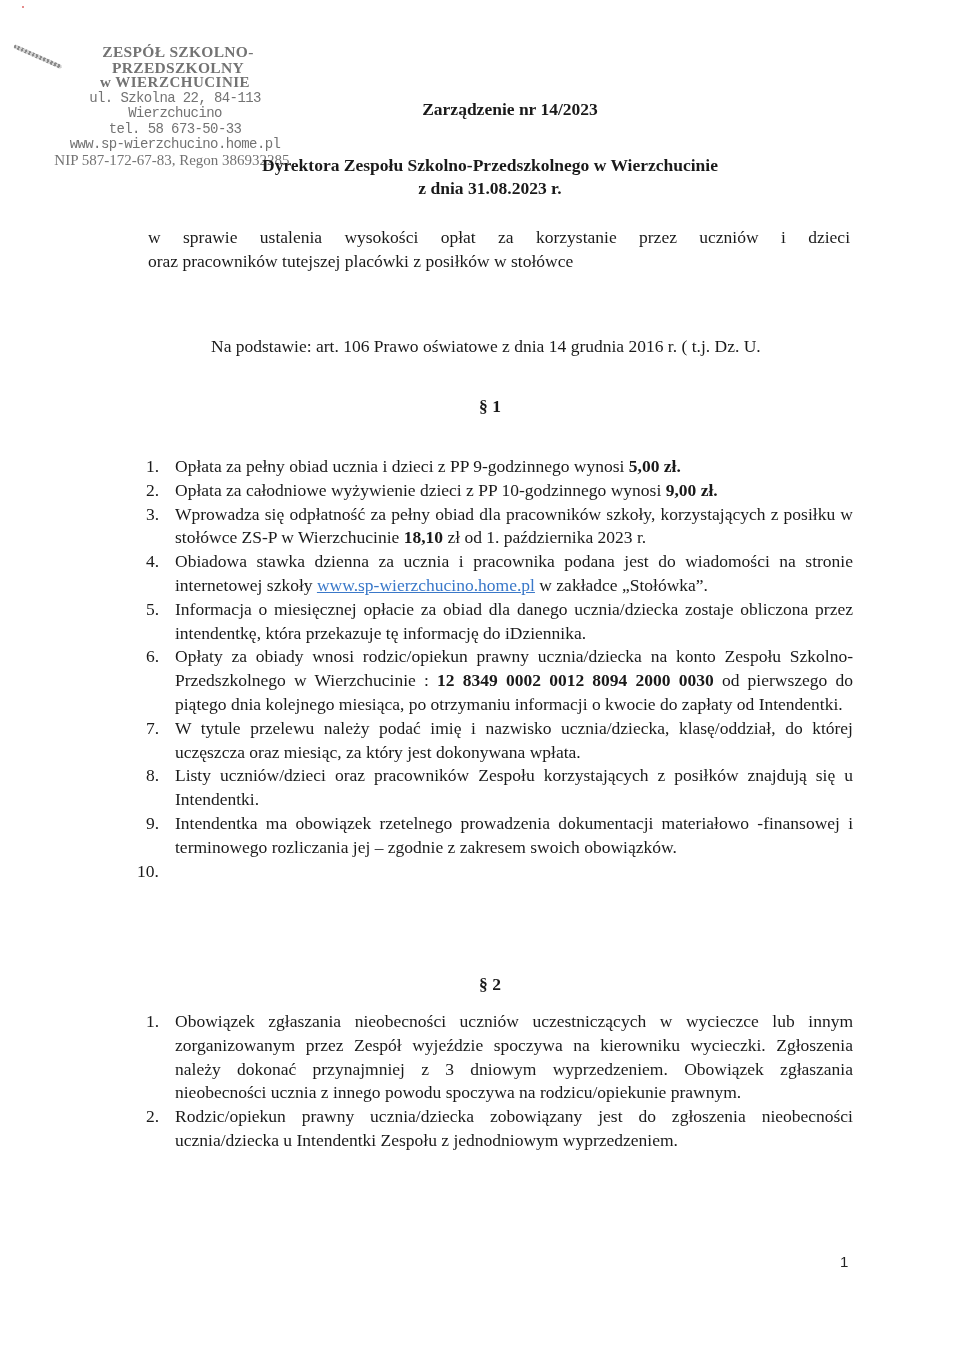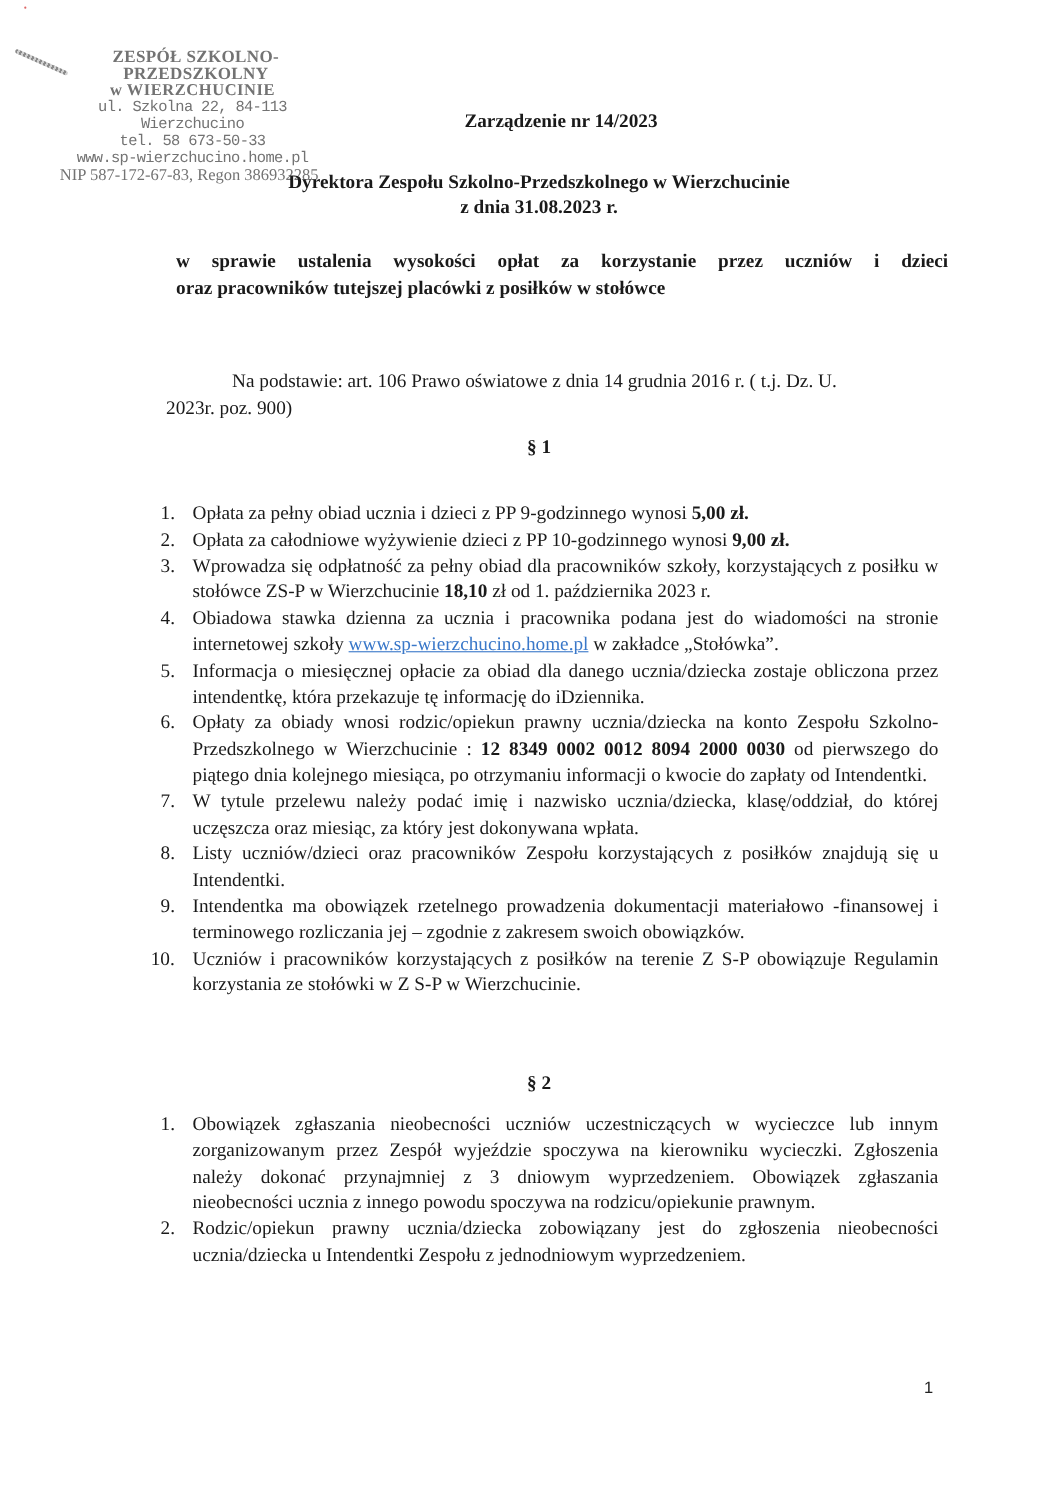--- a/index.html
+++ b/index.html
@@ -10,21 +10,21 @@
              color: #737373; font-family: "Liberation Serif", serif; line-height: 15.5px; }
     .stamp .l1 { font-size: 15.5px; font-weight: bold; letter-spacing: 0.3px; margin-left: 6px; }
     .stamp .l2 { font-size: 15px; font-weight: bold; letter-spacing: 0.5px; }
     .stamp .l3, .stamp .l4, .stamp .l5 { font-size: 14px; font-family: "Liberation Mono", monospace; letter-spacing: -0.6px; }
     .stamp .l6 { font-size: 15px; margin-left: -6px; }
     .staple { position: absolute; left: 14px; top: 44px; width: 52px; height: 4px;
               background: repeating-linear-gradient(90deg,#8a8a8a 0 2px,#cfcfcf 2px 4px);
               transform: rotate(24deg); transform-origin: left center; border-radius: 2px; }
     .title { position: absolute; left: 0; width: 1020px; text-align: center; font-weight: bold; font-size: 17.5px; }
     .subtitle { position: absolute; left: 0; width: 980px; text-align: center; font-weight: bold; font-size: 17.5px; line-height: 23px; }
-    .subject { position: absolute; left: 160px; width: 702px; font-weight: bold; font-size: 17.5px; line-height: 24px; text-align: justify; }
+    .subject { position: absolute; left: 148px; width: 702px; font-weight: normal; font-size: 17.5px; line-height: 24px; text-align: justify; }
     .subject .first { text-align-last: justify; display: block; }
     .basis { position: absolute; left: 151px; width: 704px; font-size: 17.5px; line-height: 24px; }
     .basis .indent { padding-left: 60px; }
     .para { position: absolute; left: 0; width: 980px; text-align: center; font-weight: bold; font-size: 17.5px; }
     ol.items { position: absolute; left: 137px; width: 716px; margin: 0; padding: 0; list-style: none; font-size: 17.5px; line-height: 23.8px; }
     ol.items li { position: relative; padding-left: 38px; text-align: justify; margin: 0; }
     ol.items li .num { position: absolute; left: 9px; top: 0; }
     ol.items li .num.two { left: 0; }
     a.link { color: #3a78c9; text-decoration: underline; }
     .pagenum { position: absolute; left: 840px; top: 1253px; font-family: "Liberation Sans", sans-serif; font-size: 15px; color: #222; }
@@ -52,21 +52,20 @@
   <div class="subtitle" style="top:154px;">Dyrektora Zespołu Szkolno-Przedszkolnego w Wierzchucinie</div>
   <div class="subtitle" style="top:177px;">z dnia 31.08.2023 r.</div>
 
   <div class="subject" style="top:225px;">
     <span class="first">w sprawie ustalenia wysokości opłat za korzystanie przez uczniów i dzieci</span>
     <span>oraz pracowników tutejszej placówki z posiłków w stołówce</span>
   </div>
 
   <div class="basis" style="top:334px;">
     <div class="indent">Na podstawie: art. 106 Prawo oświatowe z dnia 14 grudnia 2016 r. ( t.j. Dz. U.</div>
-    <div>2023r. poz. 900)</div>
   </div>
 
   <div class="para" style="top:396px;">§ 1</div>
 
   <ol class="items" style="top:455px;">
     <li>
       <span class="num">1.</span>
       <span>Opłata za pełny obiad ucznia i dzieci z PP 9-godzinnego wynosi </span><b>5,00 zł.</b>
     </li>
     <li>
@@ -96,21 +95,20 @@
     <li>
       <span class="num">8.</span>
       <span>Listy uczniów/dzieci oraz pracowników Zespołu korzystających z posiłków znajdują się u Intendentki.</span>
     </li>
     <li>
       <span class="num">9.</span>
       <span>Intendentka ma obowiązek rzetelnego prowadzenia dokumentacji materiałowo -finansowej i terminowego rozliczania jej – zgodnie z zakresem swoich obowiązków.</span>
     </li>
     <li>
       <span class="num two">10.</span>
-      <span>Uczniów i pracowników korzystających z posiłków na terenie Z S-P obowiązuje Regulamin korzystania ze stołówki w Z S-P w Wierzchucinie.</span>
     </li>
   </ol>
 
   <div class="para" style="top:974px;">§ 2</div>
 
   <ol class="items" style="top:1010px;">
     <li>
       <span class="num">1.</span>
       <span>Obowiązek zgłaszania nieobecności uczniów uczestniczących w wycieczce lub innym zorganizowanym przez Zespół wyjeździe spoczywa na kierowniku wycieczki. Zgłoszenia należy dokonać przynajmniej z 3 dniowym wyprzedzeniem. Obowiązek zgłaszania nieobecności ucznia z innego powodu spoczywa na rodzicu/opiekunie prawnym.</span>
     </li>

